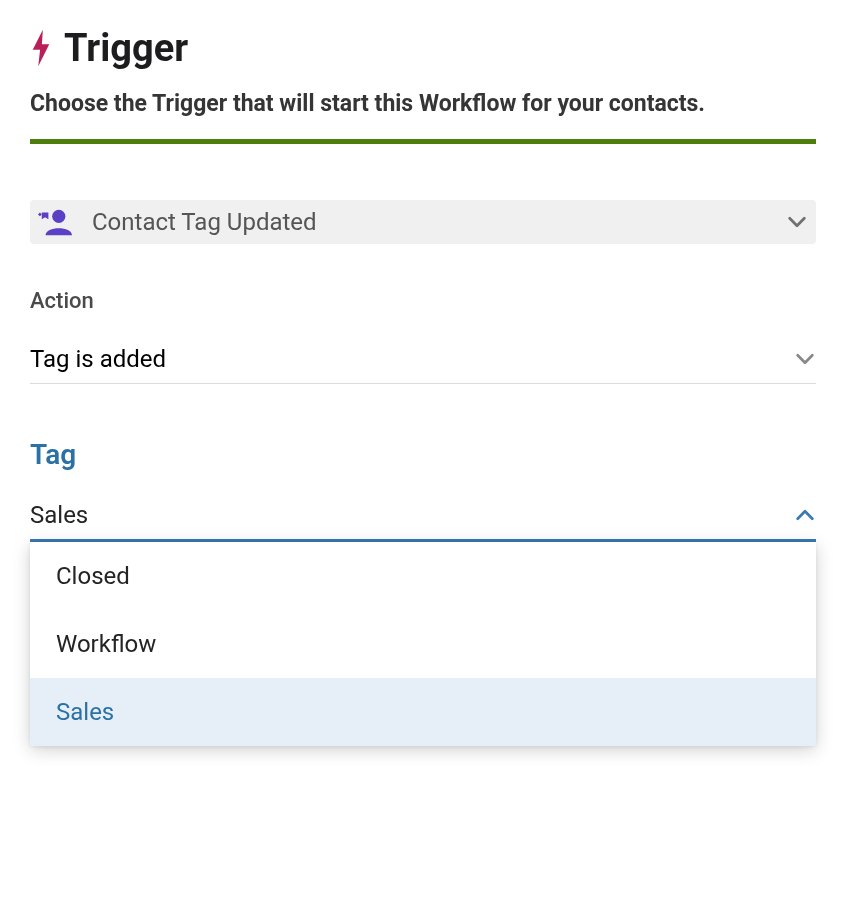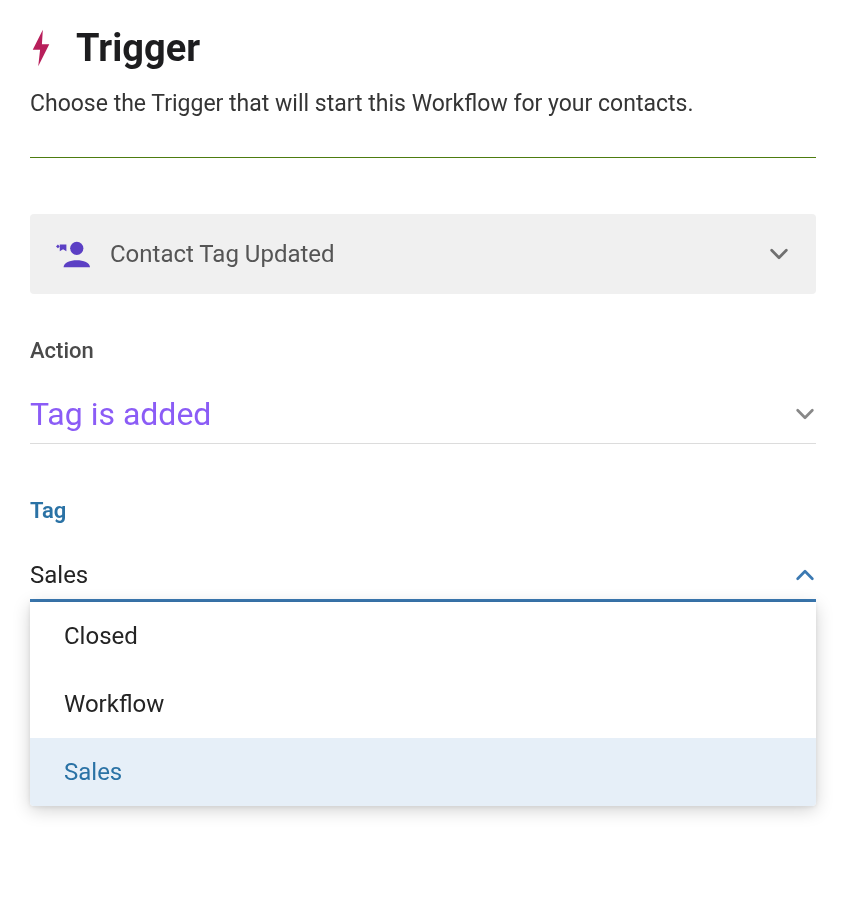--- a/index.html
+++ b/index.html
@@ -7,46 +7,47 @@
       font-family: -apple-system, BlinkMacSystemFont, "Segoe UI", Roboto, Helvetica, Arial, sans-serif;
       background: #ffffff;
       color: #2b2b2b;
       width: 846px;
       height: 912px;
       padding: 26px 30px;
     }
     .header {
       display: flex;
       align-items: flex-start;
-      gap: 18px;
+      gap: 6px;
       padding-bottom: 20px;
     }
     .bolt-icon {
       width: 28px;
       height: 44px;
       display: flex;
       align-items: center;
     }
     .bolt-icon svg { display: block; }
     .title {
       font-size: 38px;
       font-weight: 700;
       color: #1d1d1f;
     }
     .subtitle {
       font-size: 23px;
       color: #353535;
-      padding-bottom: 40px;
-      border-bottom: 1px solid #4d7c0f;
+      padding-bottom: 22px;
+      border-bottom: 5px solid #4d7c0f;
       margin-bottom: 56px;
+      font-weight: bold;
     }
     .trigger-row {
       background: #f0f0f0;
       border-radius: 4px;
-      padding: 26px;
+      padding: 8px;
       display: flex;
       align-items: center;
       gap: 20px;
       margin-bottom: 44px;
       cursor: pointer;
     }
     .tagged-person {
       width: 34px;
       height: 28px;
       flex-shrink: 0;
@@ -72,29 +73,29 @@
     .field-select {
       display: flex;
       align-items: center;
       justify-content: space-between;
       padding: 8px 0 10px 0;
       border-bottom: 1px solid #dcdcdc;
       cursor: pointer;
       margin-bottom: 54px;
     }
     .field-value {
-      font-size: 32px;
-      color: #8b5cf6;
+      font-size: 24px;
+      color: #000000;
     }
     .field-select .chevron { color: #888; }
     .tag-label {
-      font-size: 22px;
+      font-size: 28px;
       font-weight: 600;
       color: #2a72a5;
-      margin-bottom: 32px;
+      margin-bottom: 24px;
     }
     .tag-select {
       display: flex;
       align-items: center;
       justify-content: space-between;
       padding: 6px 0 10px 0;
       border-bottom: 3px solid #3b79b2;
       cursor: pointer;
     }
     .tag-value {
@@ -103,21 +104,21 @@
     }
     .tag-select .chevron { color: #3b79b2; }
     .dropdown {
       margin-top: 0;
       background: #ffffff;
       box-shadow: 0 4px 18px rgba(0,0,0,0.18), 0 1px 4px rgba(0,0,0,0.08);
       border-radius: 0 0 4px 4px;
       overflow: hidden;
     }
     .dropdown-item {
-      padding: 20px 34px;
+      padding: 20px 26px;
       font-size: 24px;
       color: #242424;
       cursor: pointer;
     }
     .dropdown-item.selected {
       background: #e6eff8;
       color: #2a72a5;
     }
   </style>
 </head>

